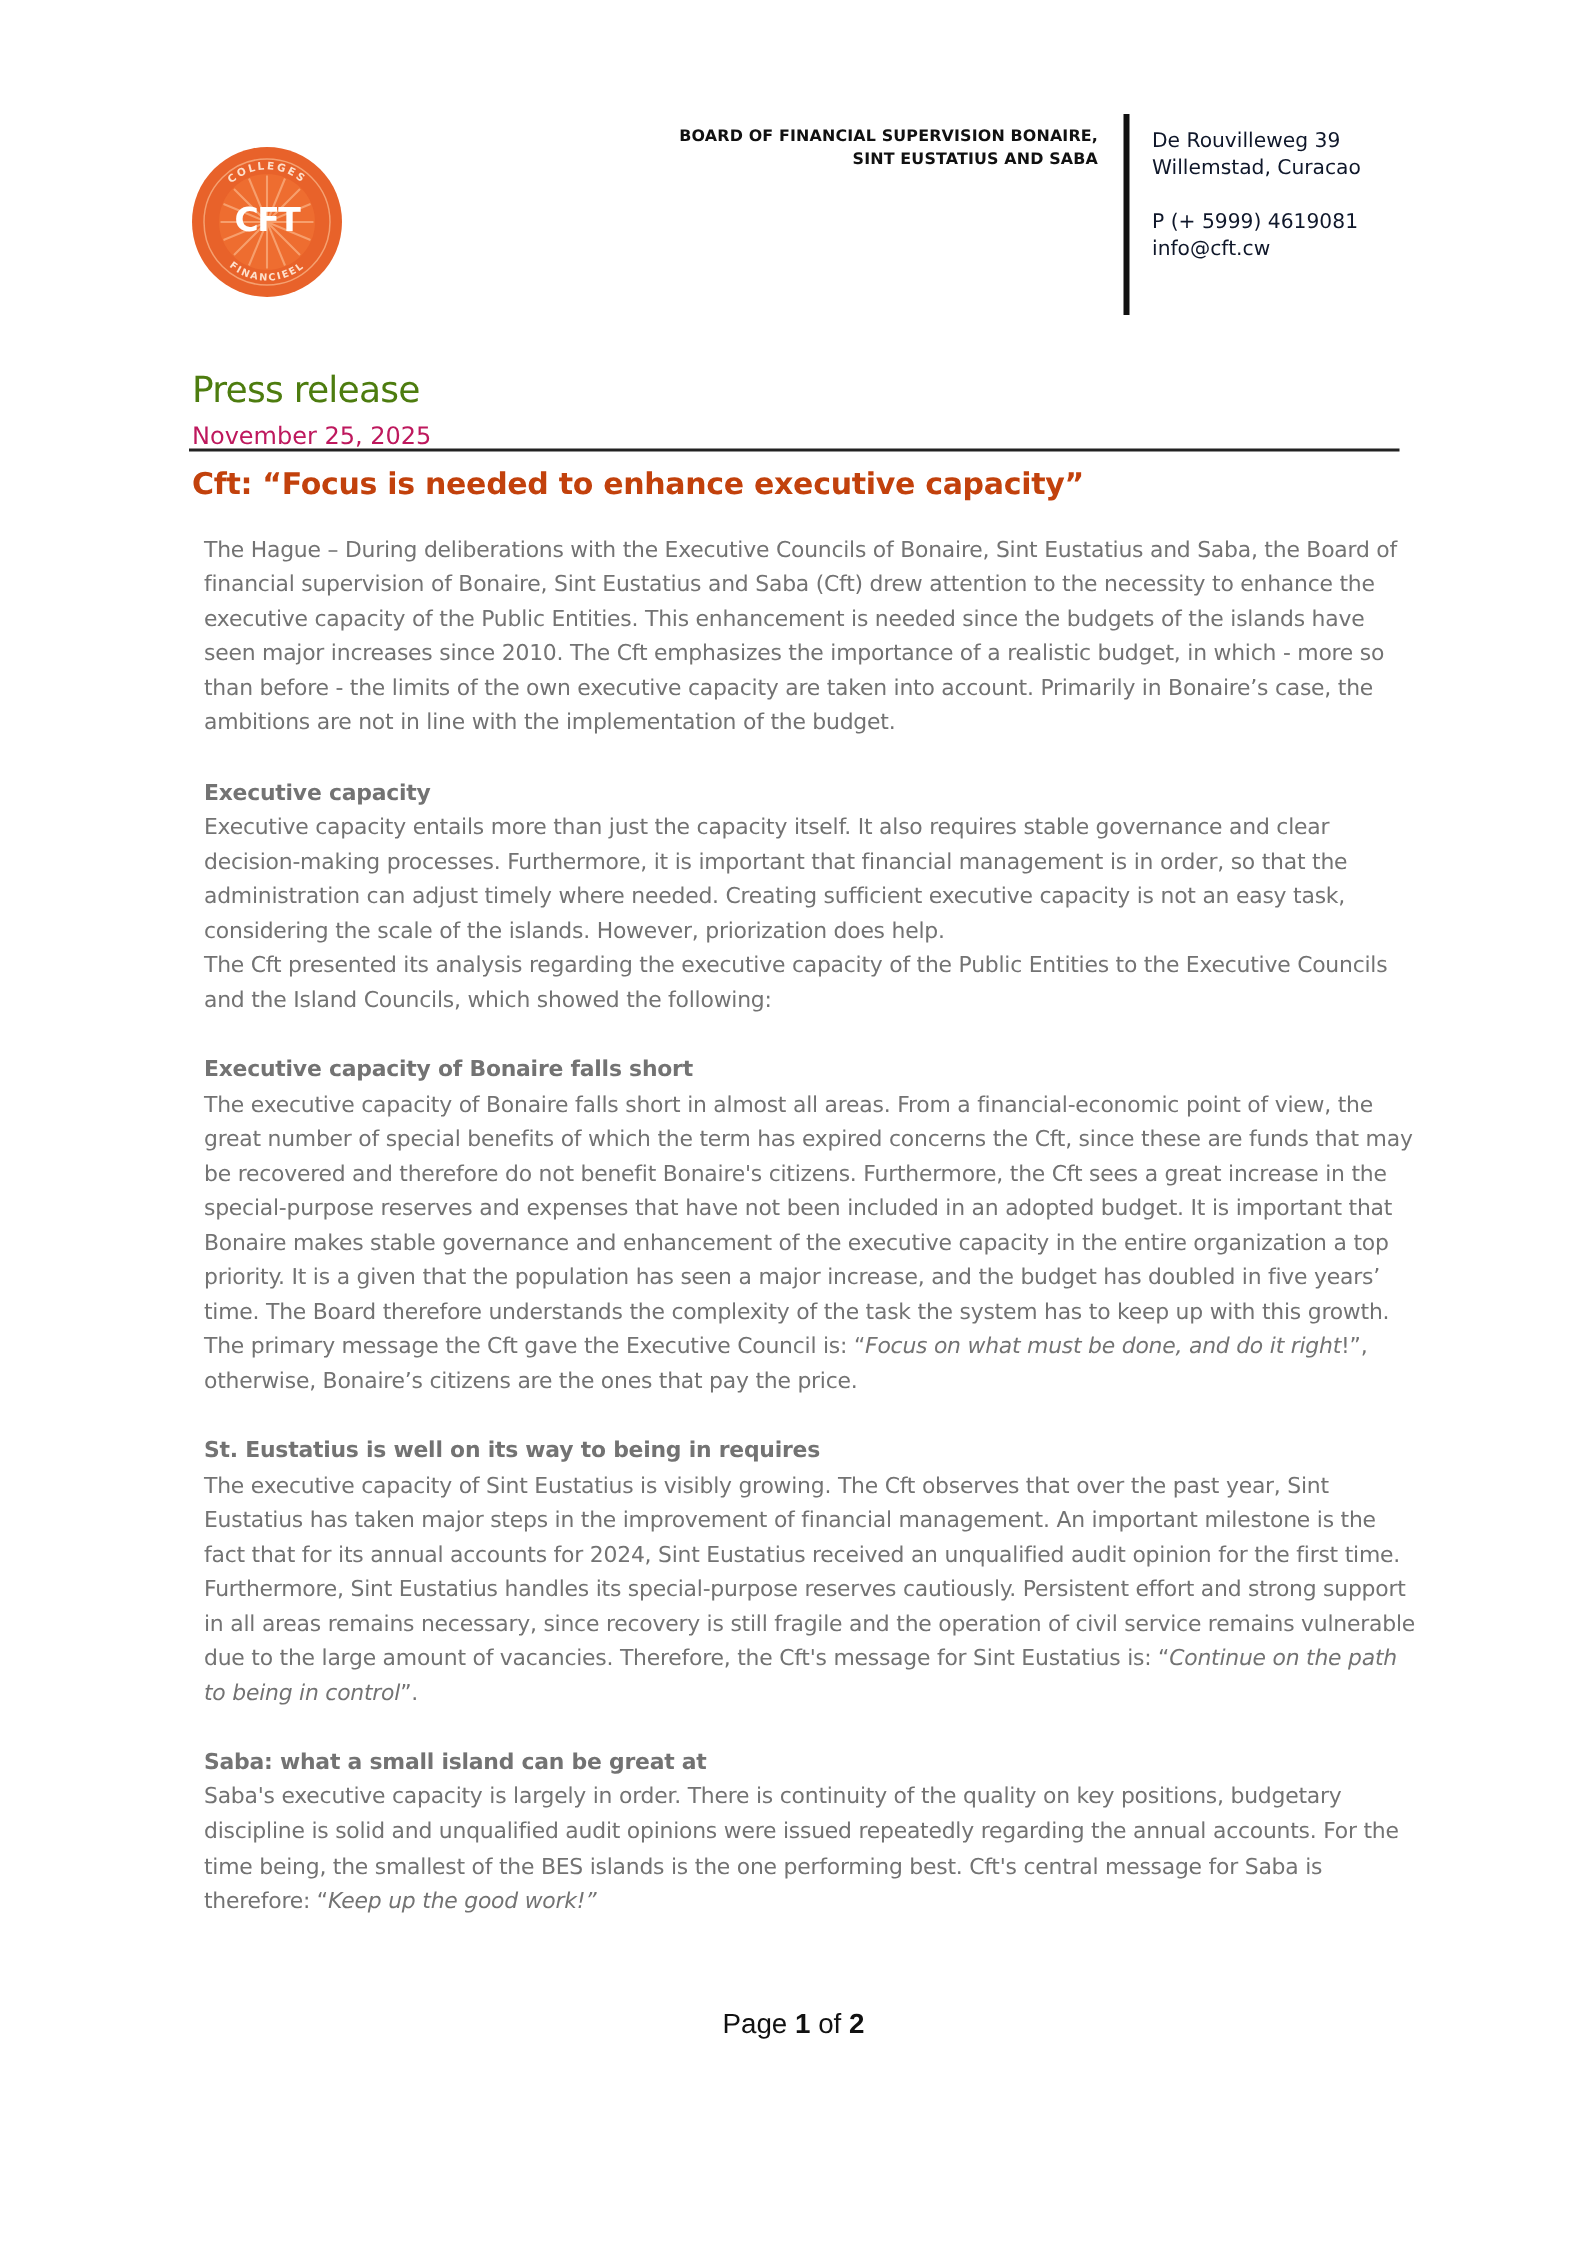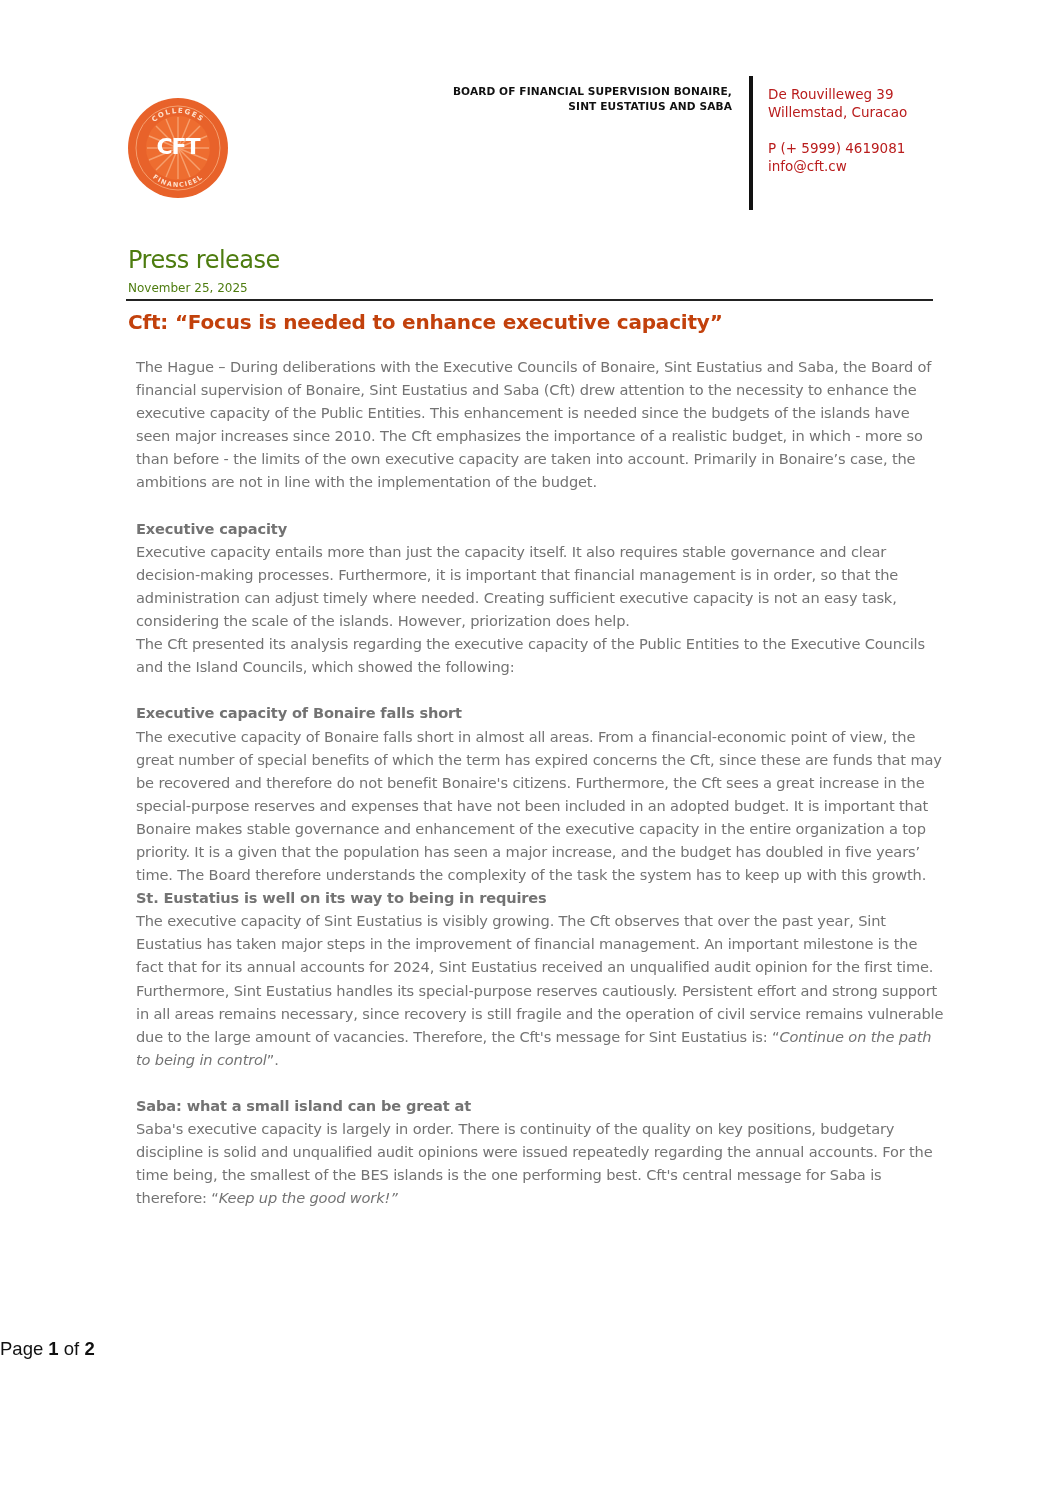--- a/index.html
+++ b/index.html
@@ -3,35 +3,35 @@
 <meta charset="utf-8">
 <style>
   html, body { margin: 0; padding: 0; background: #ffffff; }
   body { width: 1058px; height: 1497px; position: relative; overflow: hidden;
          font-family: "DejaVu Sans", sans-serif; color: #111; }
   .logo { position: absolute; left: 127px; top: 97px; width: 102px; height: 102px; }
   .org { position: absolute; right: 326px; top: 84px; text-align: right;
          font-family: "DejaVu Sans", sans-serif; font-weight: bold; font-size: 10.6px;
          line-height: 15px; color: #111; letter-spacing: 0.1px; }
   .vbar { position: absolute; left: 749px; top: 76px; width: 4px; height: 134px; background: #111; }
-  .contact { position: absolute; left: 768px; top: 85px; font-size: 13.5px; line-height: 18px; color: #b91c1c; }
+  .contact { position: absolute; left: 768px; top: 85px; font-size: 13.5px; line-height: 18px; color: #0f172a; }
   .contact .gap1 { margin-top: 18px; }
   .contact .gap2 { }
   .press-title { position: absolute; left: 128px; top: 246px; font-size: 24px; font-weight: normal;
                  letter-spacing: -0.5px; color: #4d7c0f; }
-  .press-date { position: absolute; left: 128px; top: 281px; font-size: 12px; color: #4d7c0f; }
+  .press-date { position: absolute; left: 128px; top: 281px; font-size: 16px; color: #be185d; }
   .rule { position: absolute; left: 126px; top: 299px; width: 807px; height: 2px; background: #222; }
   .headline { position: absolute; left: 128px; top: 310px; font-size: 20px; font-weight: bold; color: #c2410c;
               letter-spacing: -0.2px; }
   .body { position: absolute; left: 136px; top: 355px; width: 810px; font-size: 14.6px; line-height: 23.1px;
           color: #737373; letter-spacing: -0.15px; }
   .body p { margin: 0 0 23.1px 0; }
   .body h3 { margin: 0; font-size: 14.6px; font-weight: bold; line-height: 23.1px; }
   .body .tight { margin-bottom: 0; }
-  .footer { position: absolute; left: 0; width: 1058px; top: 1338px; 
+  .footer { position: absolute; left: 0; width: 1058px; top: 1338px; text-align: center;
             font-family: "Liberation Sans", sans-serif; font-size: 18.5px; color: #111; }
   .footer b { font-weight: bold; }
 </style>
 </head>
 <body>
 
 <div class="logo">
   <svg width="102" height="102" viewBox="0 0 102 102">
     <defs>
       <path id="ringPathTop" d="M 16 51 A 35 35 0 0 1 86 51"></path>
@@ -84,20 +84,21 @@
 
   <section>
     <h3>Executive capacity</h3>
     <p class="tight">Executive capacity entails more than just the capacity itself. It also requires stable governance and clear decision-making processes. Furthermore, it is important that financial management is in order, so that the administration can adjust timely where needed. Creating sufficient executive capacity is not an easy task, considering the scale of the islands. However, priorization does help.</p>
     <p>The Cft presented its analysis regarding the executive capacity of the Public Entities to the Executive Councils and the Island Councils, which showed the following:</p>
   </section>
 
   <section>
     <h3>Executive capacity of Bonaire falls short</h3>
     <p class="tight">The executive capacity of Bonaire falls short in almost all areas. From a financial-economic point of view, the great number of special benefits of which the term has expired concerns the Cft, since these are funds that may be recovered and therefore do not benefit Bonaire's citizens. Furthermore, the Cft sees a great increase in the special-purpose reserves and expenses that have not been included in an adopted budget. It is important that Bonaire makes stable governance and enhancement of the executive capacity in the entire organization a top priority. It is a given that the population has seen a major increase, and the budget has doubled in five years’ time. The Board therefore understands the complexity of the task the system has to keep up with this growth.</p>
+    <p><span>The primary message the Cft gave the Executive Council is: “</span><i>Focus on what must be done, and do it right</i><span>!”, otherwise, Bonaire’s citizens are the ones that pay the price.</span></p>
   </section>
 
   <section>
     <h3>St. Eustatius is well on its way to being in requires</h3>
     <p><span>The executive capacity of Sint Eustatius is visibly growing. The Cft observes that over the past year, Sint Eustatius has taken major steps in the improvement of financial management. An important milestone is the fact that for its annual accounts for 2024, Sint Eustatius received an unqualified audit opinion for the first time. Furthermore, Sint Eustatius handles its special-purpose reserves cautiously. Persistent effort and strong support in all areas remains necessary, since recovery is still fragile and the operation of civil service remains vulnerable due to the large amount of vacancies. Therefore, the Cft's message for Sint Eustatius is: “</span><i>Continue on the path to being in control</i><span>”.</span></p>
   </section>
 
   <section>
     <h3>Saba: what a small island can be great at</h3>
     <p><span>Saba's executive capacity is largely in order. There is continuity of the quality on key positions, budgetary discipline is solid and unqualified audit opinions were issued repeatedly regarding the annual accounts. For the time being, the smallest of the BES islands is the one performing best. Cft's central message for Saba is therefore: “</span><i>Keep up the good work!”</i><span></span></p>

